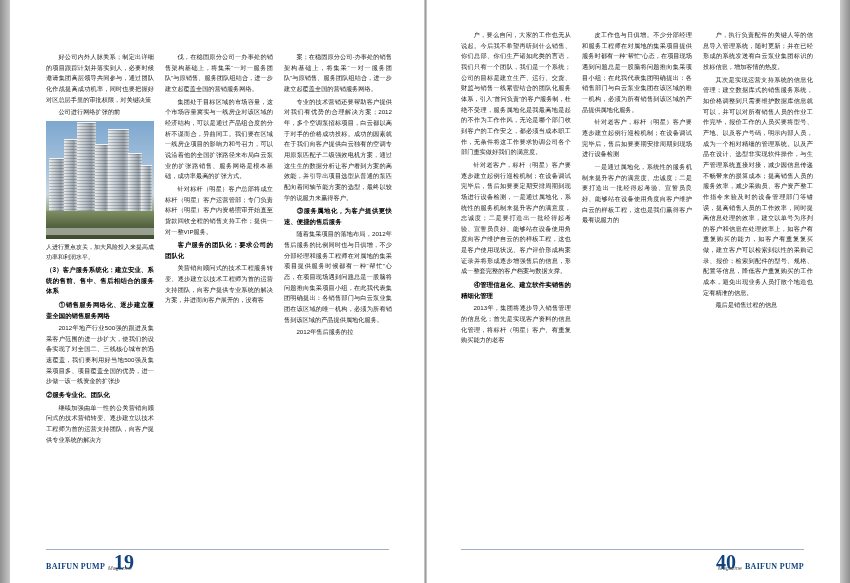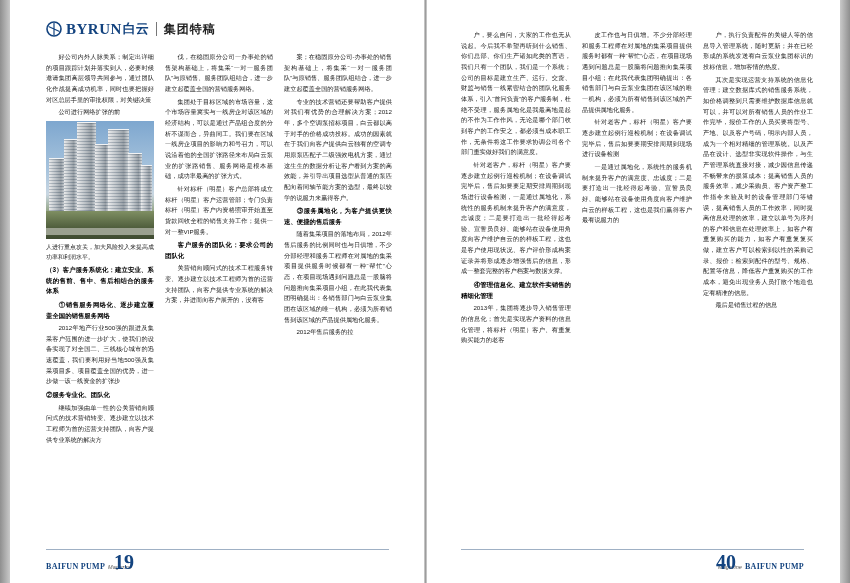--- a/index.html
+++ b/index.html
@@ -177,21 +177,21 @@
     position: absolute;
     left: 36px; right: 36px;
     top: 0;
     height: 1px;
     background: #9fb0c4;
   }
   .foot-logo {
     position: absolute;
     bottom: 0;
     display: flex;
-    align-items: center;
+    align-items: flex-end;
     gap: 3px;
   }
   .foot-logo .fl-text {
     font-family: "Liberation Serif", serif;
     font-size: 8px;
     font-weight: bold;
     color: #13437f;
     letter-spacing: 0.3px;
   }
   .foot-mag {
@@ -223,32 +223,20 @@
 </style>
 </head>
 <body>
 
 <div class="spread">
   <div class="edge-shadow-l"></div>
   <div class="edge-shadow-r"></div>
 
   <div class="page page-left">
 
-    <div class="masthead">
-      <span class="logo-mark">
-        <svg width="16" height="16" viewBox="0 0 16 16">
-          <circle cx="8" cy="8" r="7" fill="none" stroke="#13437f" stroke-width="1.6"></circle>
-          <path d="M8 2 L8 14 M2.5 5.5 L13.5 10.5" stroke="#13437f" stroke-width="1.2"></path>
-        </svg>
-      </span>
-      <span class="logo-text">BYRUN</span>
-      <span class="logo-cn">白云</span>
-      <span class="mast-div"></span>
-      <span class="mast-title">集团特稿</span>
-    </div>
 
     <div class="cols">
 
       <div class="col">
         <p>好公司内外人脉关系；制定出详细的项目跟踪计划并落实到人，必要时候邀请集团高层领导共同参与，通过团队化作战提高成功机率，同时也要把握好对区总层手里的审批权限，对关键决策</p>
         <p>公司进行网络扩张的前</p>
 
         <div class="photo-wrap">
           <div class="photo">
             <div class="bld b1"></div>

